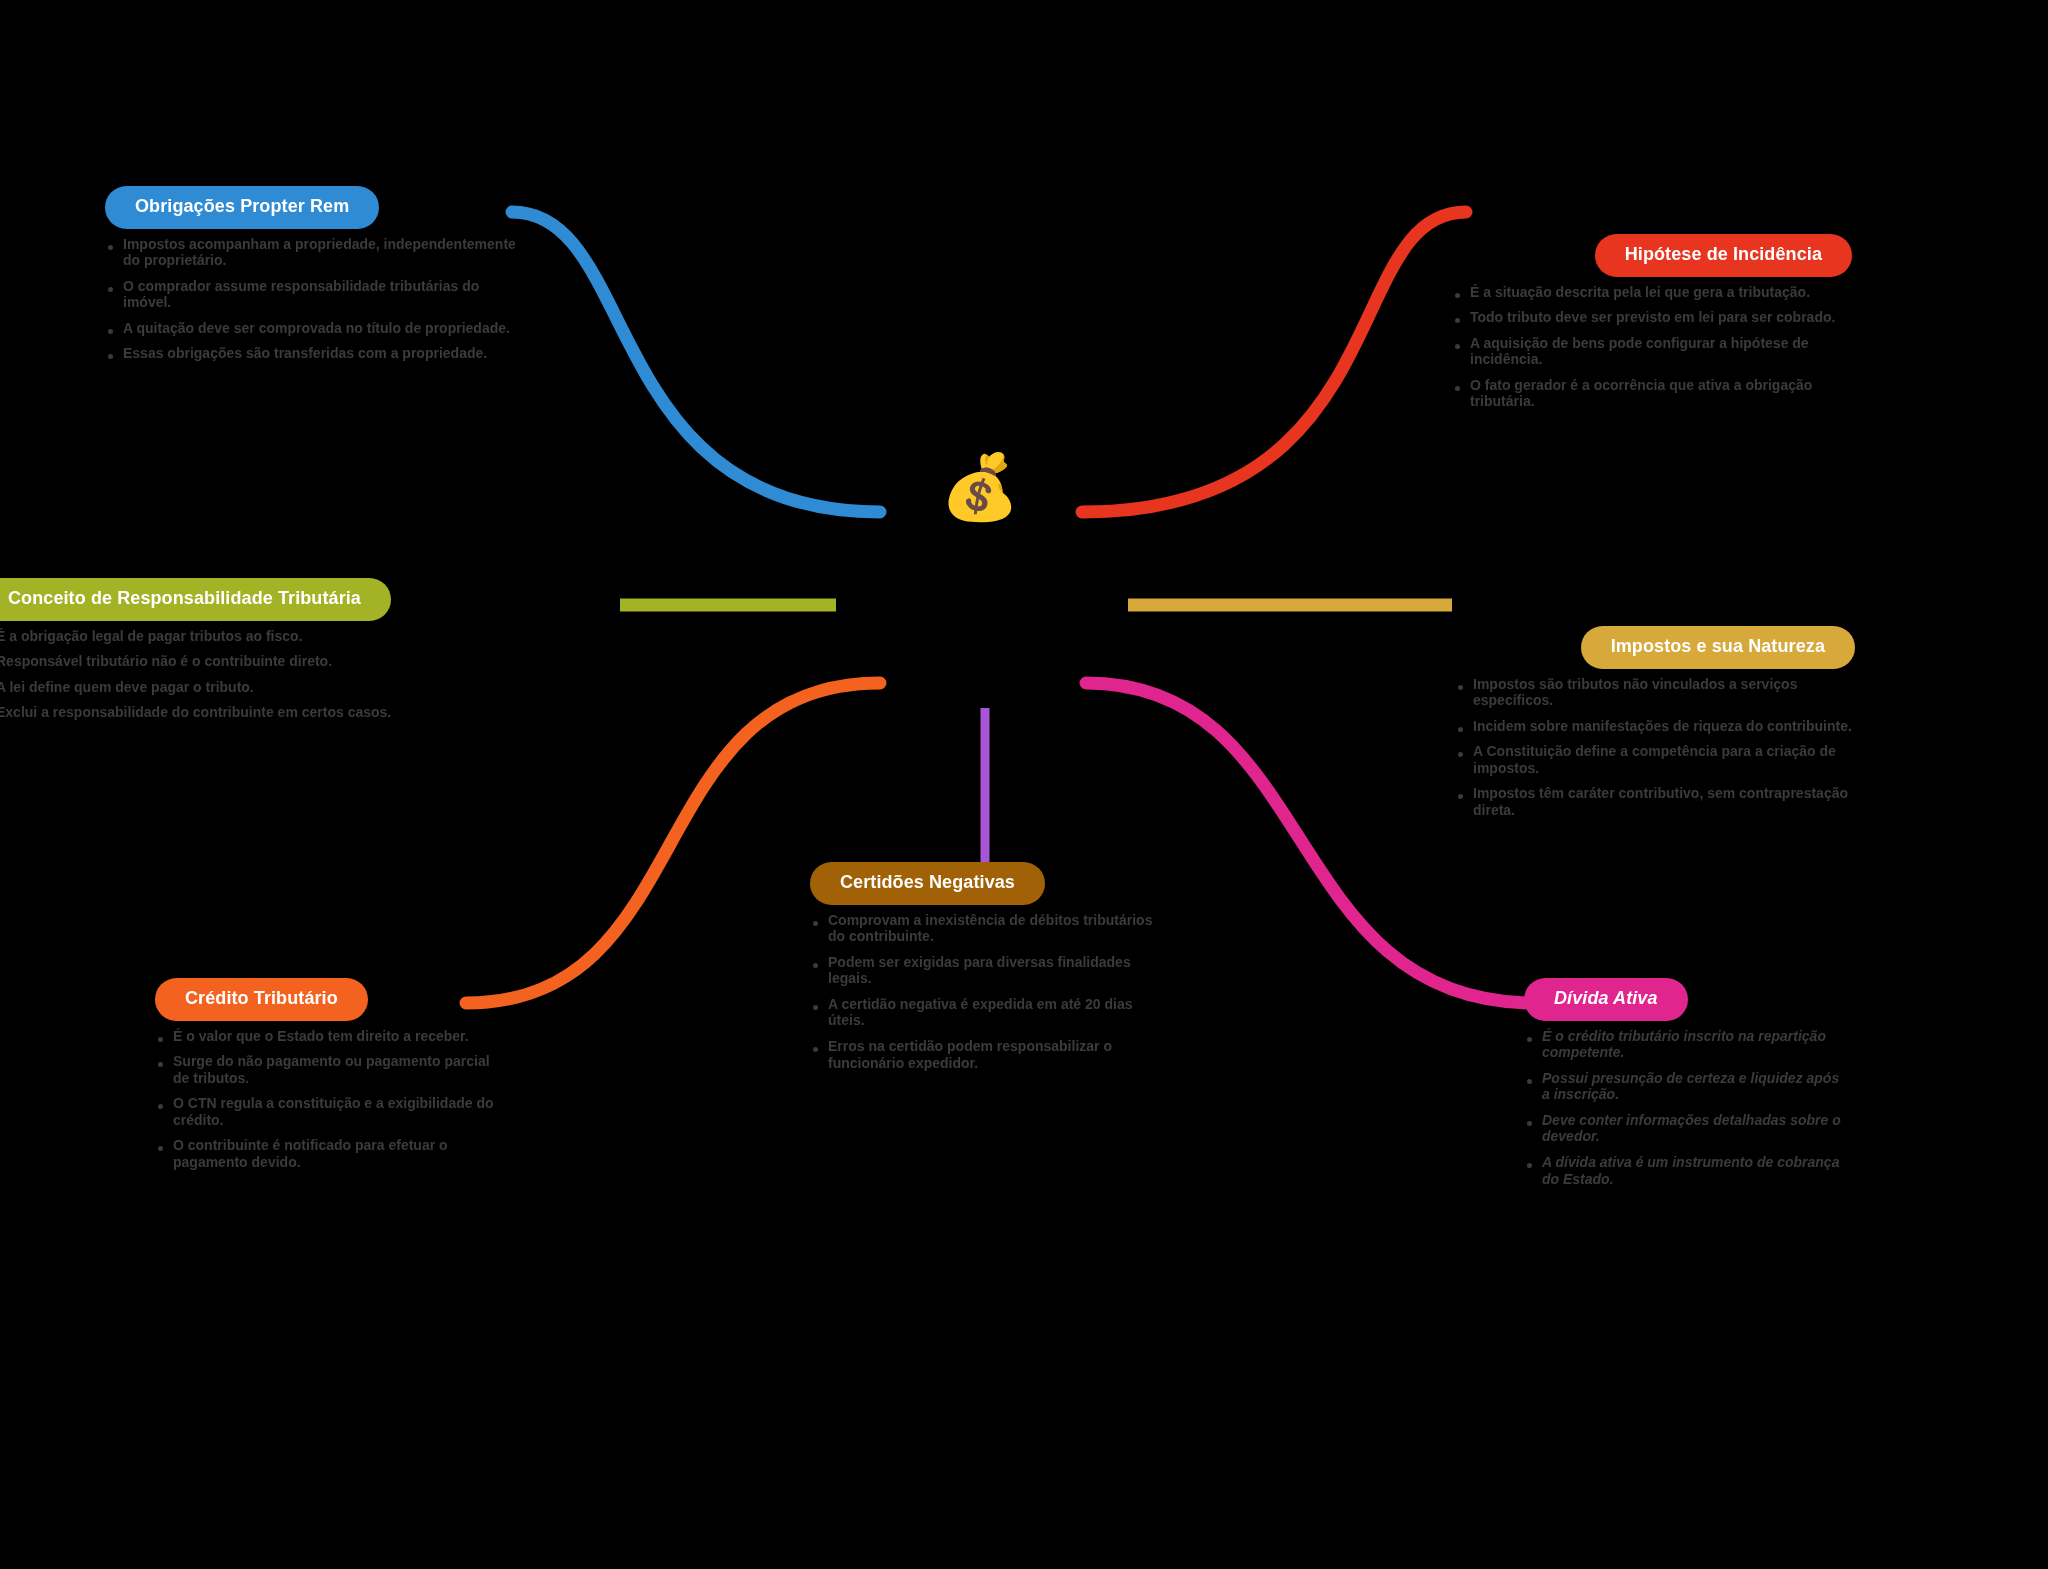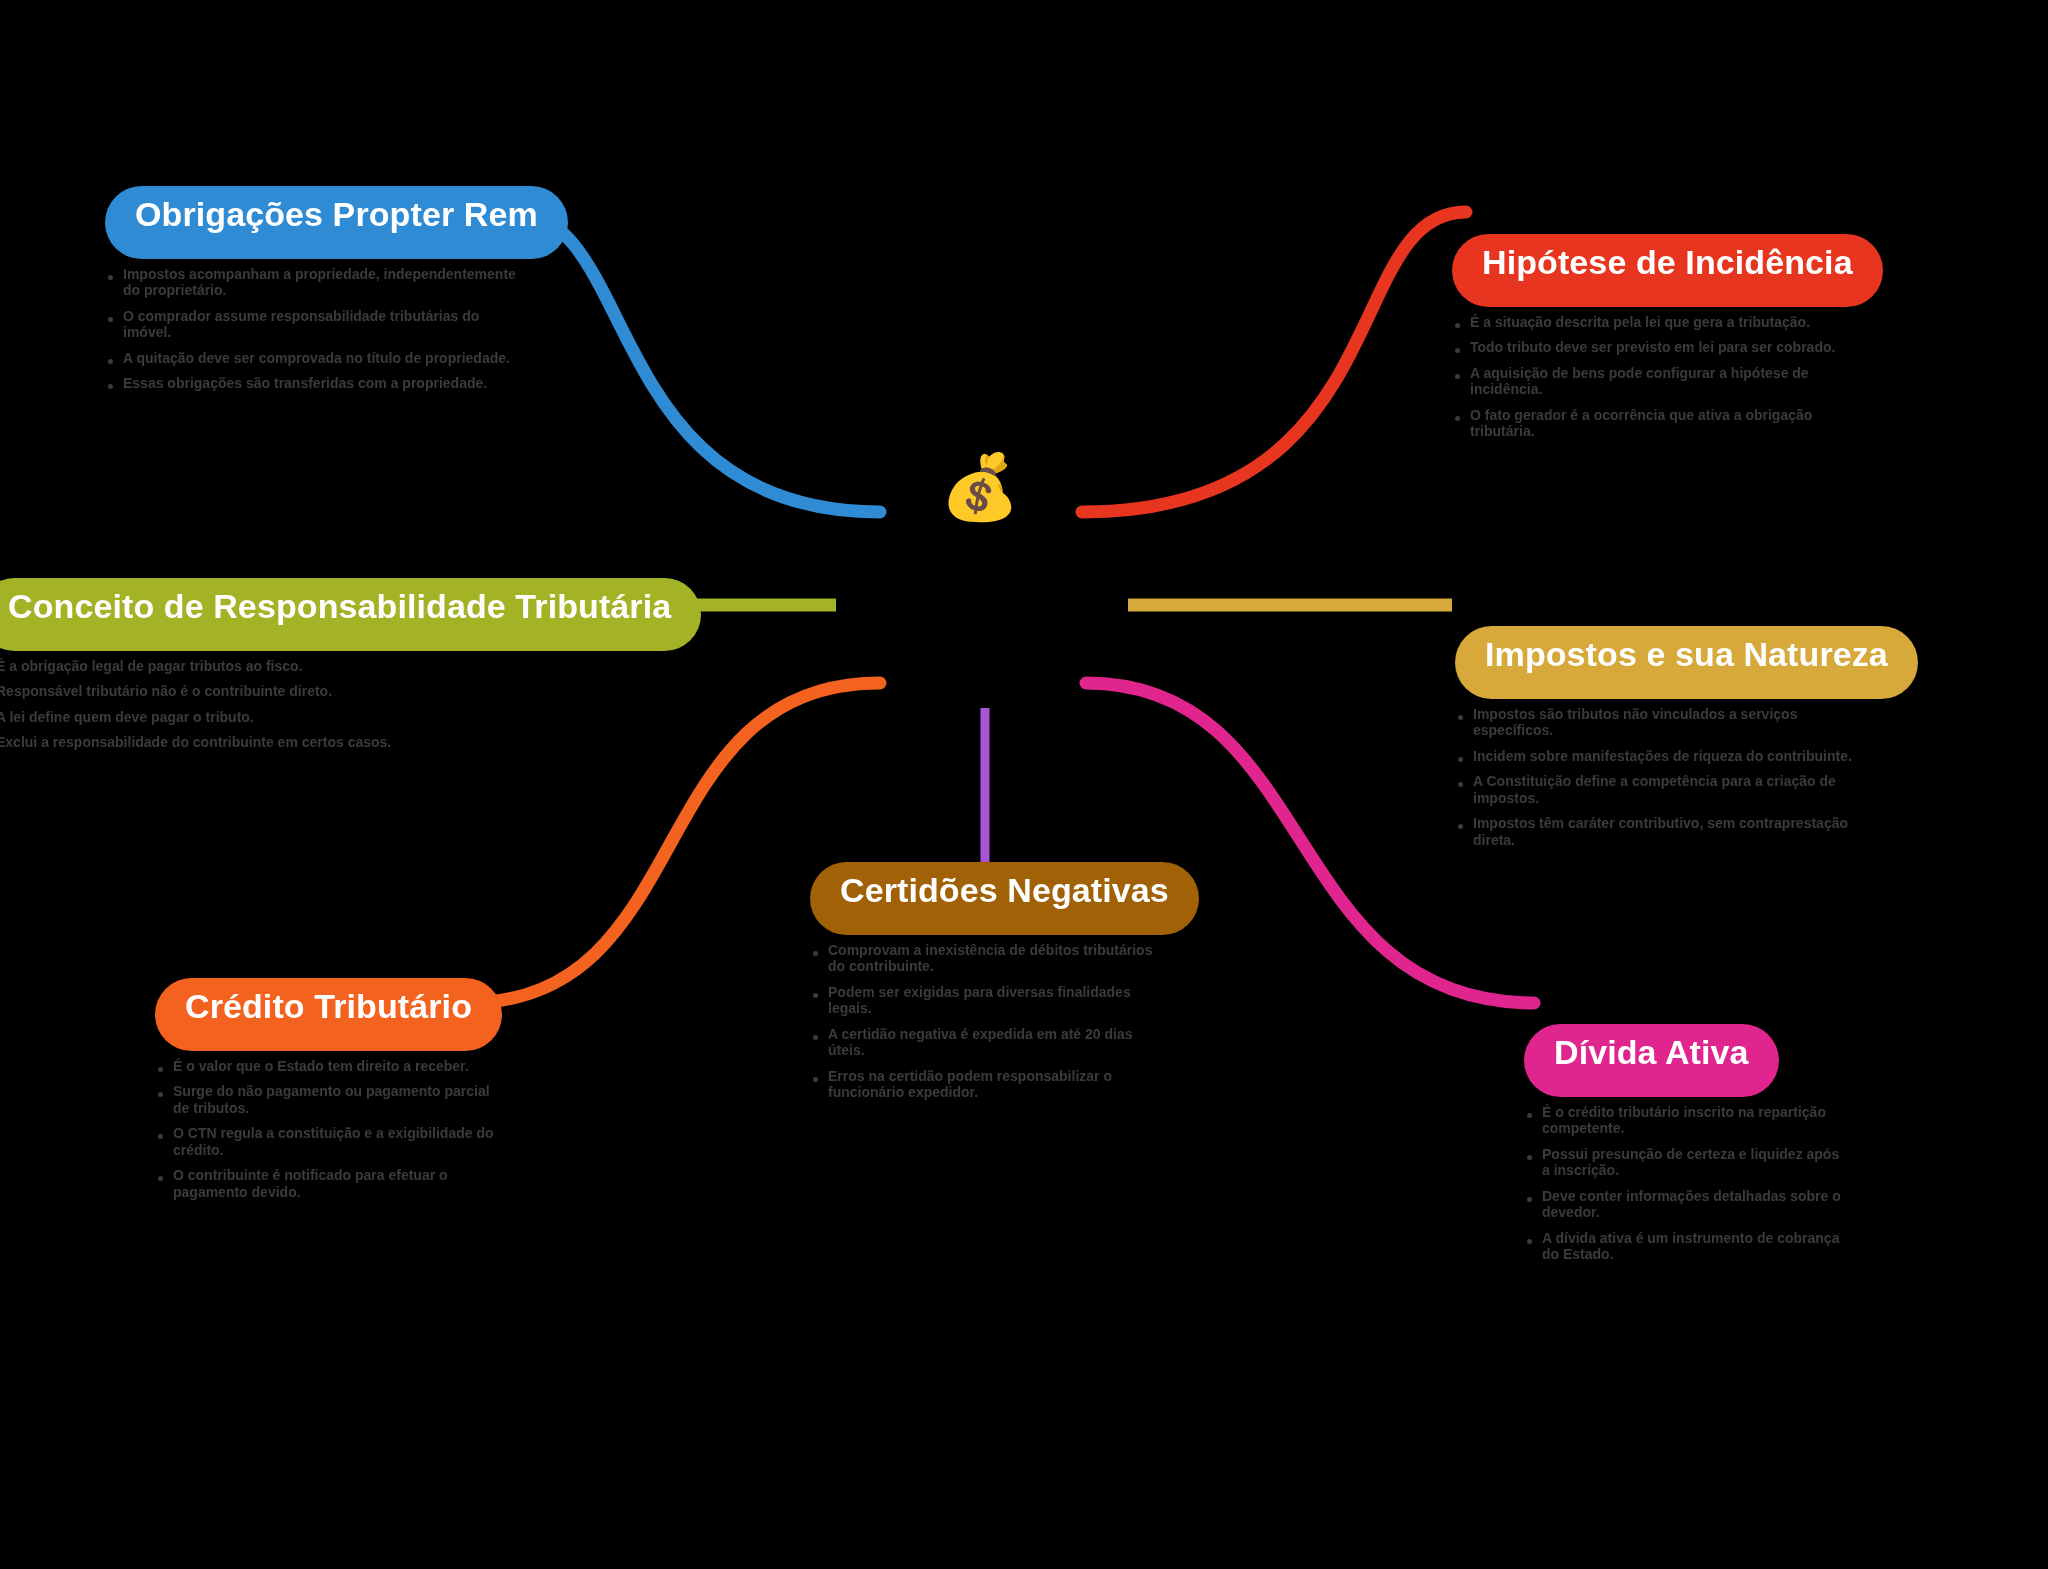--- a/index.html
+++ b/index.html
@@ -27,23 +27,23 @@
   }
   .node {
     position: absolute;
     box-sizing: border-box;
   }
   .pill {
     display: inline-block;
     border-radius: 999px;
     color: #ffffff;
     font-weight: bold;
-    font-size: 34px;
+    font-size: 18px;
     letter-spacing: 0.1px;
-    padding: 11px 30px 26px 30px;
+    padding: 11px 30px 13px 30px;
     white-space: nowrap;
     line-height: 1.05;
   }
   .pill-wrap {
     display: block;
   }
   .pill-wrap.right {
     text-align: right;
     margin-top: 48px;
   }
@@ -160,21 +160,21 @@
       <span class="pill" style="background:#a16207">Certidões Negativas</span>
     </div>
     <ul class="bullets">
       <li>Comprovam a inexistência de débitos tributários do contribuinte.</li>
       <li>Podem ser exigidas para diversas finalidades legais.</li>
       <li>A certidão negativa é expedida em até 20 dias úteis.</li>
       <li>Erros na certidão podem responsabilizar o funcionário expedidor.</li>
     </ul>
   </div>
 
-  <div class="node" style="left: 1524px; top: 1024px; width: 320px;">
+  <div class="node" style="left: 1524px; top: 978px; width: 320px; font-style: italic;">
     <div class="pill-wrap">
       <span class="pill" style="background:#e0258e">Dívida Ativa</span>
     </div>
     <ul class="bullets">
       <li>É o crédito tributário inscrito na repartição competente.</li>
       <li>Possui presunção de certeza e liquidez após a inscrição.</li>
       <li>Deve conter informações detalhadas sobre o devedor.</li>
       <li>A dívida ativa é um instrumento de cobrança do Estado.</li>
     </ul>
   </div>

